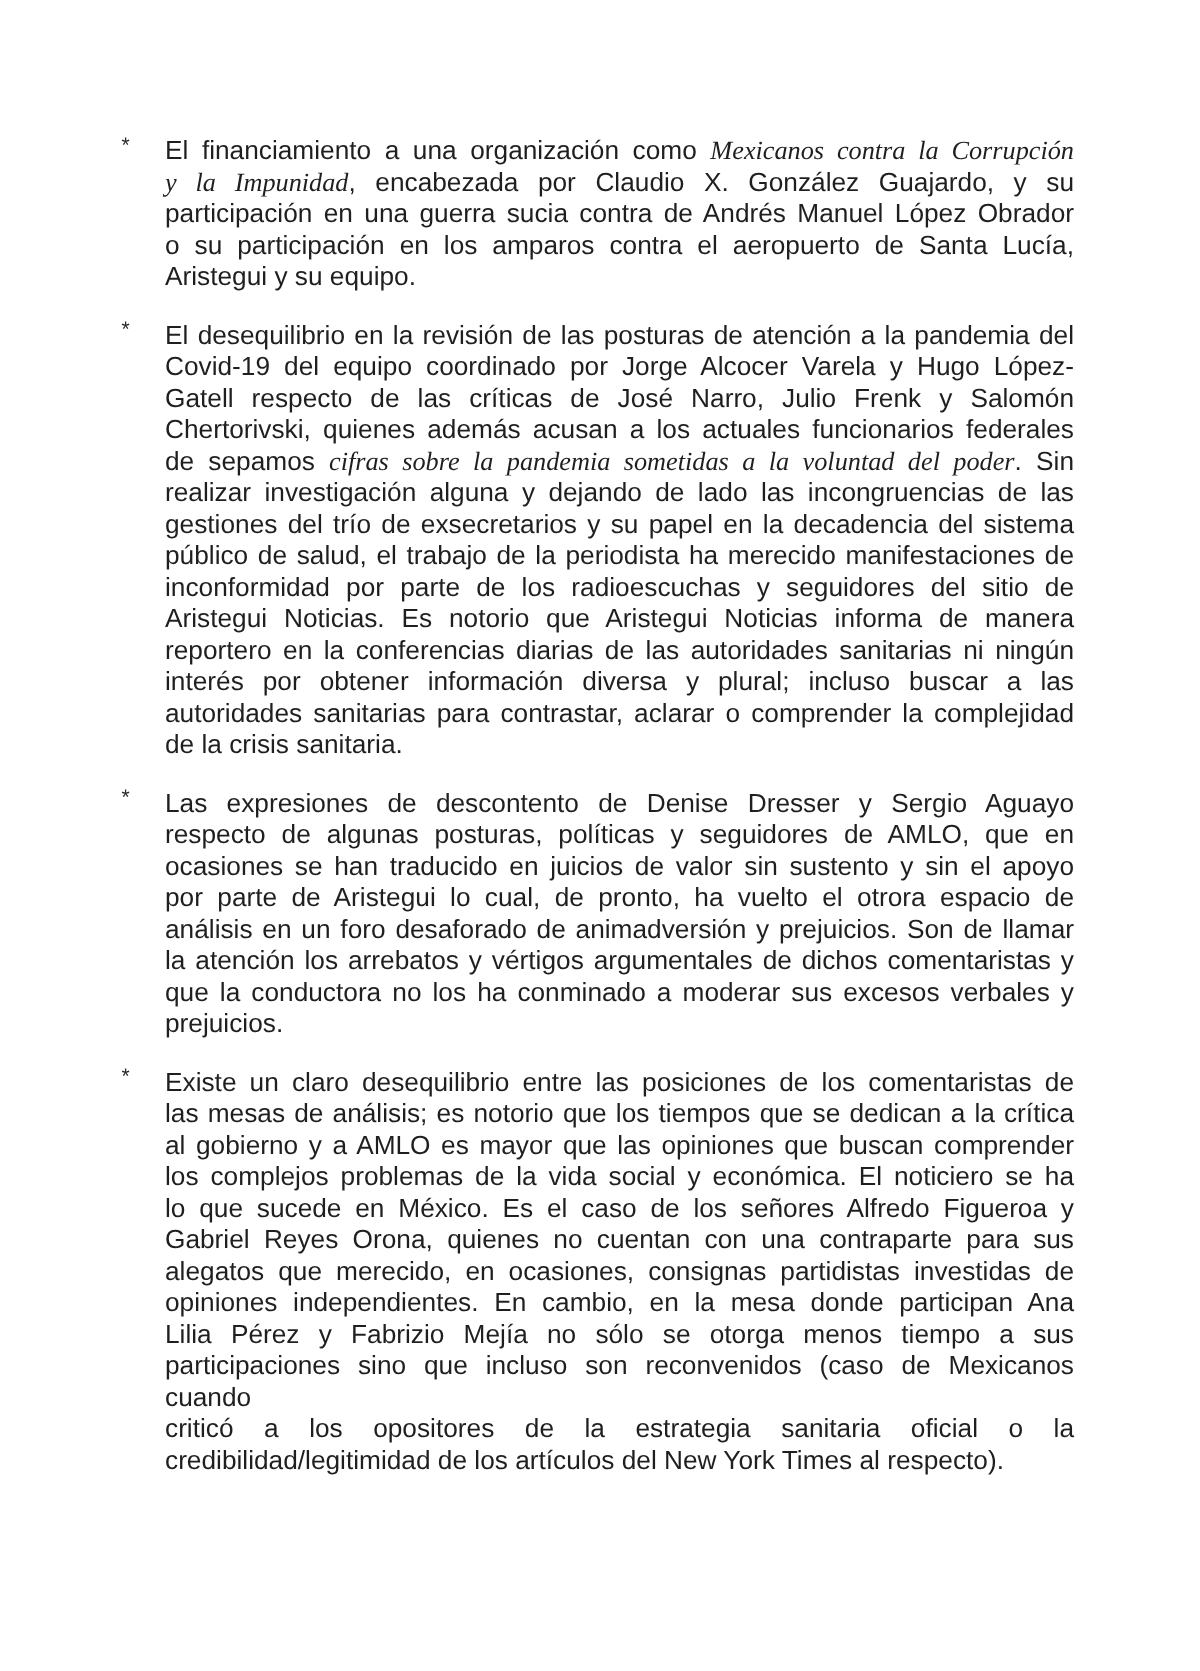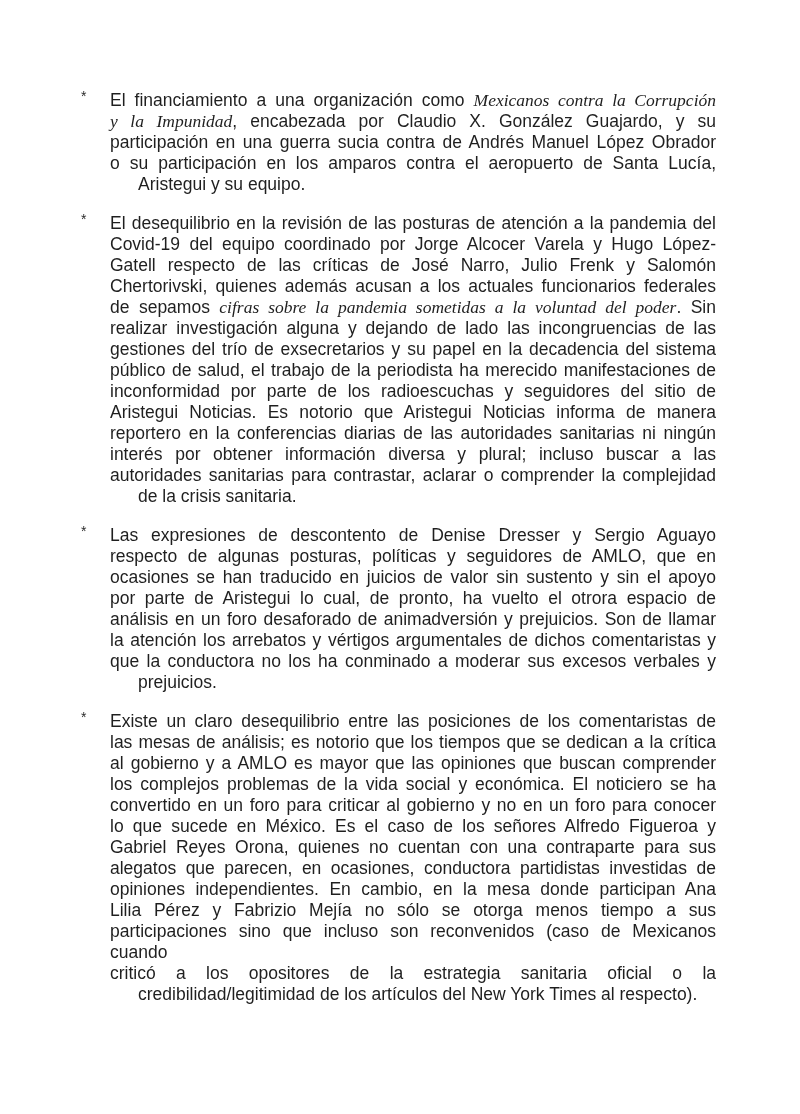--- a/index.html
+++ b/index.html
@@ -35,21 +35,20 @@
     top: -4px;
     font-size: 14px;
     color: #2a2a2a;
   }
   .line {
     text-align: justify;
     text-align-last: justify;
   }
   .line.last {
     text-align-last: left;
-    margin-left: 28px;
   }
   .seg-italic { font-style: italic; font-family: Liberation Serif, serif; }
 </style>
 </head>
 <body>
 
 <div class="page">
   <div class="content" id="paragraphs">
       <div class="para">
         <span class="bullet">*</span>
@@ -86,24 +85,23 @@
         <div class="line"><span class="seg-roman">la atención los arrebatos y vértigos argumentales de dichos comentaristas y</span></div>
         <div class="line"><span class="seg-roman">que la conductora no los ha conminado a moderar sus excesos verbales y</span></div>
         <div class="line last"><span class="seg-roman">prejuicios.</span></div>
       </div>
       <div class="para">
         <span class="bullet">*</span>
         <div class="line"><span class="seg-roman">Existe un claro desequilibrio entre las posiciones de los comentaristas de</span></div>
         <div class="line"><span class="seg-roman">las mesas de análisis; es notorio que los tiempos que se dedican a la crítica</span></div>
         <div class="line"><span class="seg-roman">al gobierno y a AMLO es mayor que las opiniones que buscan comprender</span></div>
         <div class="line"><span class="seg-roman">los complejos problemas de la vida social y económica. El noticiero se ha</span></div>
-        <div class="line"><span class="seg-roman">convertido en un foro para criticar al gobierno y no en un foro para conocer</span></div>
         <div class="line"><span class="seg-roman">lo que sucede en México. Es el caso de los señores Alfredo Figueroa y</span></div>
         <div class="line"><span class="seg-roman">Gabriel Reyes Orona, quienes no cuentan con una contraparte para sus</span></div>
-        <div class="line"><span class="seg-roman">alegatos que parecen, en ocasiones, conductora partidistas investidas de</span></div>
+        <div class="line"><span class="seg-roman">alegatos que merecido, en ocasiones, consignas partidistas investidas de</span></div>
         <div class="line"><span class="seg-roman">opiniones independientes. En cambio, en la mesa donde participan Ana</span></div>
         <div class="line"><span class="seg-roman">Lilia Pérez y Fabrizio Mejía no sólo se otorga menos tiempo a sus</span></div>
         <div class="line"><span class="seg-roman">participaciones sino que incluso son reconvenidos (caso de Mexicanos cuando</span></div>
         <div class="line"><span class="seg-roman">criticó a los opositores de la estrategia sanitaria oficial o la</span></div>
         <div class="line last"><span class="seg-roman">credibilidad/legitimidad de los artículos del New York Times al respecto).</span></div>
       </div>
     </div>
 </div>
 
 </body></html>

